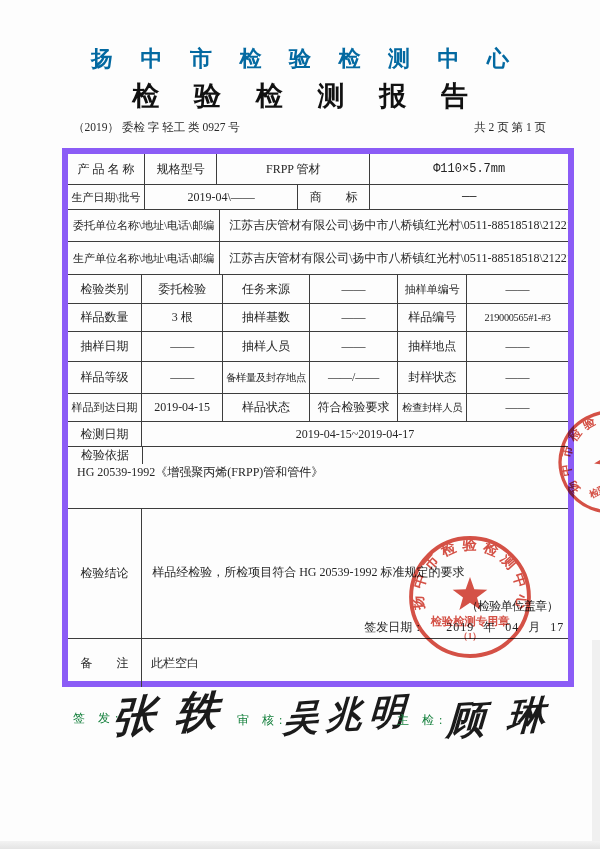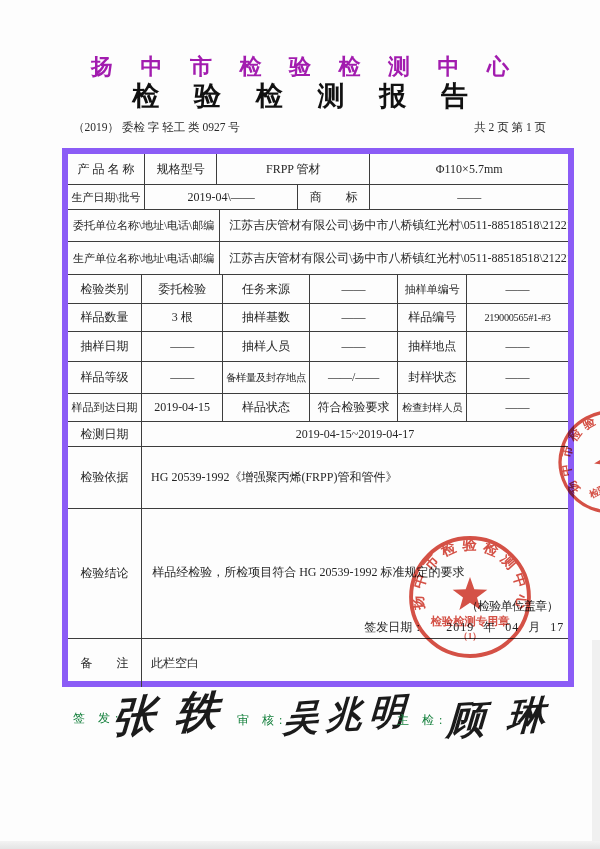--- a/index.html
+++ b/index.html
@@ -2,46 +2,46 @@
 <html><head>
 <meta charset="utf-8">
 <style>
   html,body{margin:0;padding:0;background:#ffffff;}
   .page{
     position:relative;width:600px;height:849px;overflow:hidden;
     background:#fdfdfd;color:#222;
     font-family:"Liberation Serif","DejaVu Serif",serif;
   }
   
-  .org-title{position:absolute;top:52px;left:0;width:100%;text-align:center;
-    font-size:22px;font-weight:700;letter-spacing:11px;text-indent:11px;color:#a21caf;}
+  .org-title{position:absolute;top:44px;left:0;width:100%;text-align:center;
+    font-size:22px;font-weight:700;letter-spacing:11px;text-indent:11px;color:#0369a1;}
   .report-title{position:absolute;top:78px;left:0;width:100%;text-align:center;
     font-size:27px;font-weight:700;letter-spacing:14px;text-indent:14px;color:#111;}
   .doc-line{position:absolute;top:120px;left:73px;right:54px;display:flex;
     justify-content:space-between;font-size:11.5px;color:#2a2a2a;}
   
   .rtable{position:absolute;left:62px;top:148px;width:512px;height:539px;
     border:6px solid #8b5cf6;box-sizing:border-box;background:transparent;}
   .row{display:flex;border-bottom:1px solid #3d3d3d;box-sizing:border-box;}
   .row.last{border-bottom:none;}
   .cell{display:flex;align-items:center;justify-content:center;
     font-size:12px;color:#262626;border-right:1px solid #3d3d3d;
     box-sizing:border-box;white-space:nowrap;overflow:hidden;}
   .cell.endc{border-right:none;}
   .cell.left{justify-content:flex-start;padding-left:9px;}
   .fs11{font-size:11px;}
   .fs10{font-size:10.3px;letter-spacing:-0.3px;}
   
-  .wA1{width:78px;} .wA2{width:155px;} .wA3{width:73px;} .wA4{width:200px;}
+  .wA1{width:78px;} .wA2{width:155px;} .wA3{width:73px;} .wA4{width:200px;font-family:Liberation Mono, monospace;}
   .wB1{width:154px;} .wB2{width:352px;}
   .wC1{width:75px;} .wC2{width:82px;} .wC3{width:88px;} .wC4{width:89px;} .wC5{width:70px;} .wC6{width:102px;}
   .wD1{width:75px;} .wD2{width:431px;}
   
   .h31{height:31px;} .h25{height:25px;} .h32{height:32px;} .h33{height:33px;}
-  .h29{height:29px;} .h28{height:28px;} .h30{height:30px;} .h62{height:62px;}
+  .h29{height:29px;} .h28{height:28px;} .h30{height:30px;} .h62{height:62px;flex-direction:column;}
   .h130{height:130px;} .h48{height:48px;}
   
   .conc-cell{position:relative;display:block;}
   .conc-text{position:absolute;left:10px;top:27px;font-size:12px;margin-top:28px;}
   .seal-note{position:absolute;left:324px;top:89px;font-size:12px;letter-spacing:-0.5px;}
   .issue-line{position:absolute;left:222px;top:110px;font-size:12px;display:flex;}
   .issue-date{margin-left:22px;letter-spacing:1px;word-spacing:5px;}
   
   .sig-label{position:absolute;font-size:12px;letter-spacing:5px;color:#15803d;}
   .sig{position:absolute;font-weight:600;font-style:italic;color:#1b1b1b;

